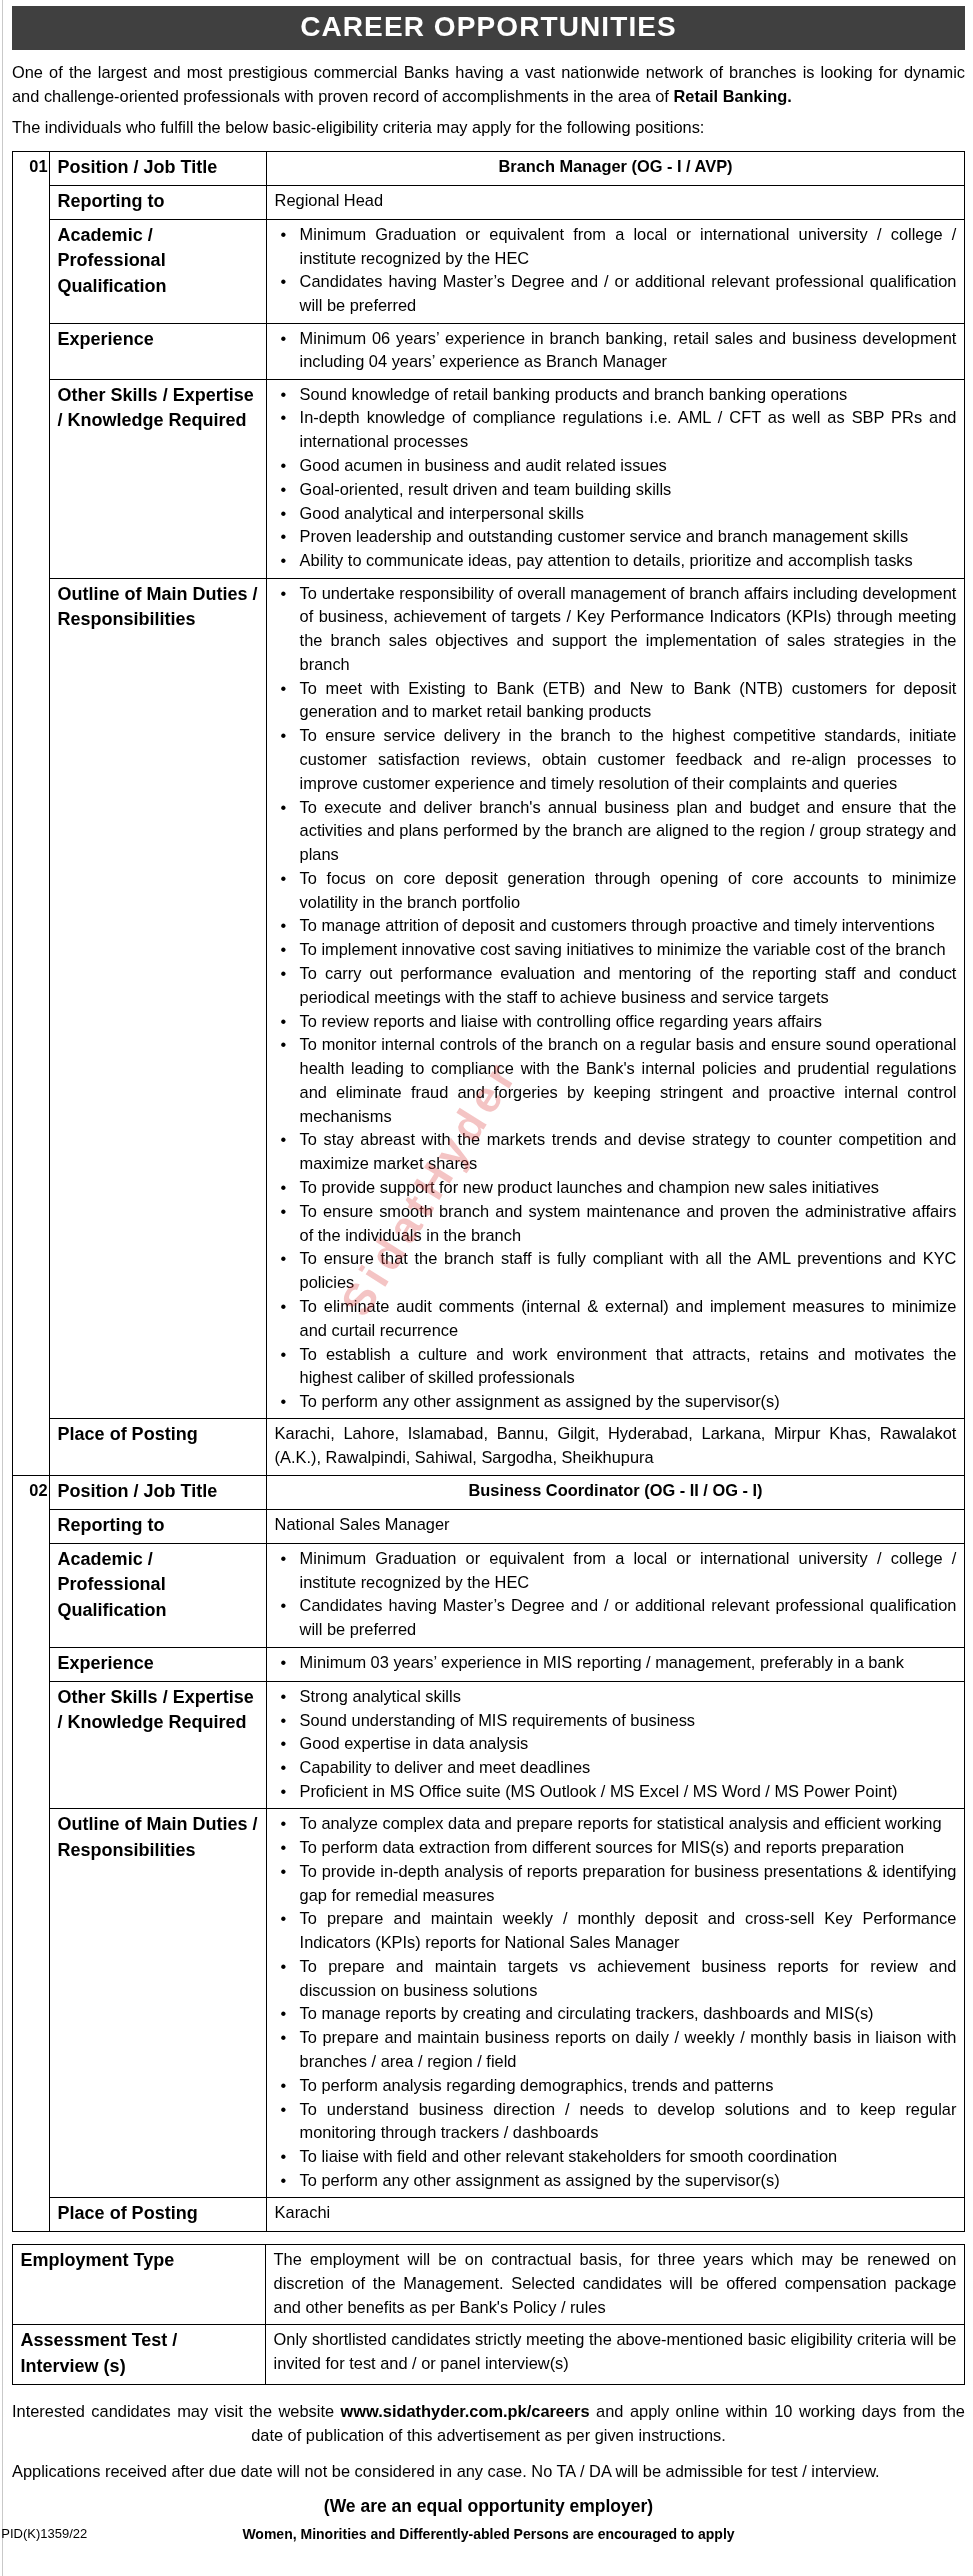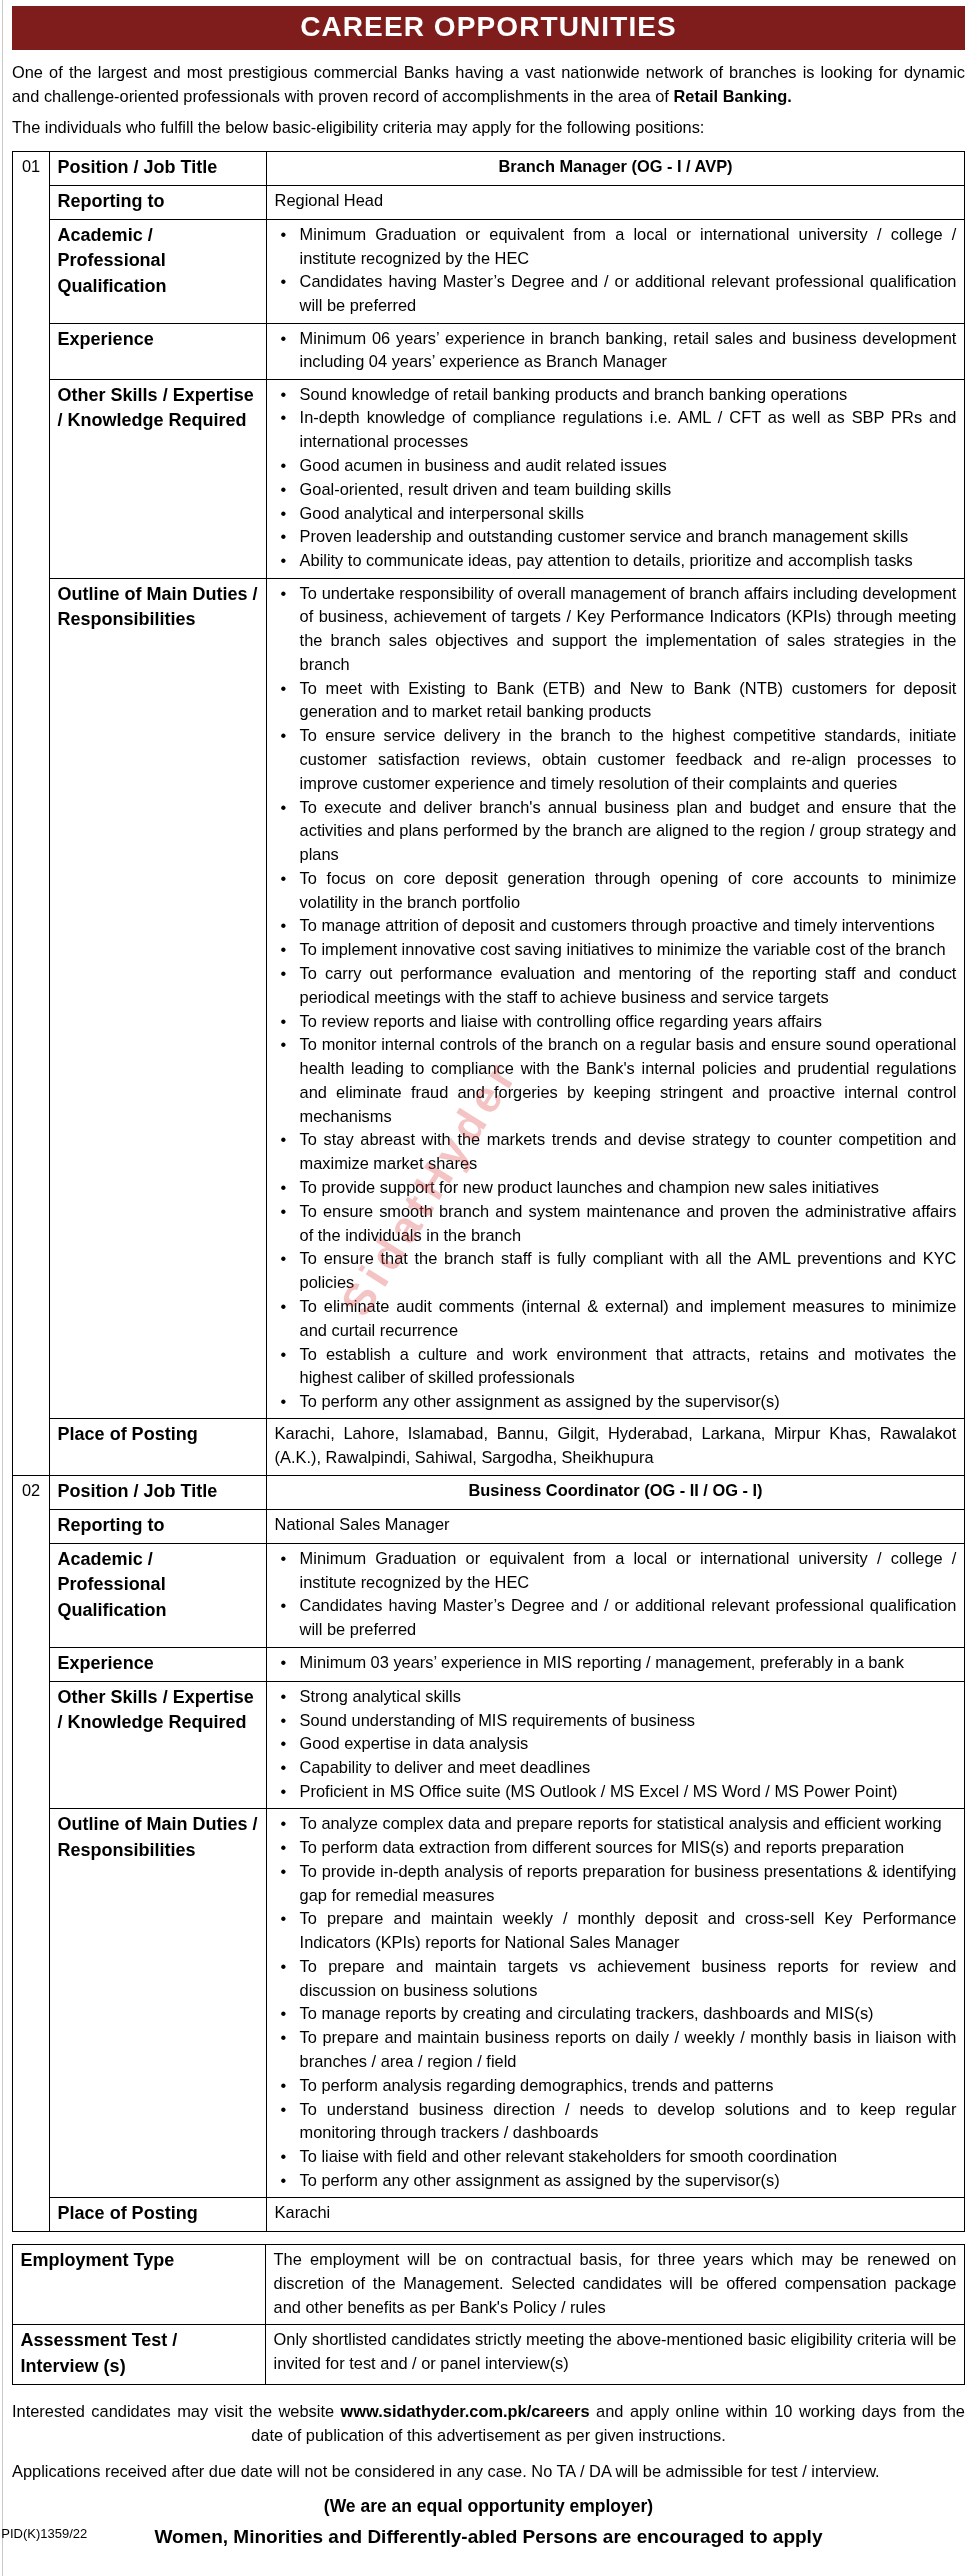--- a/index.html
+++ b/index.html
@@ -13,50 +13,50 @@
     color: #000;
     background: #fff;
   }
   .col-rule {
     position: absolute; left: 1.5px; top: 0; height: 100%; width: 0.8px;
     background: #c9c9c9;
   }
   .ad { position: absolute; left: 12px; top: 6px; width: 953px; z-index: 1; }
 
   .header-bar {
-    background: #7f1d1d; color: #fff; font-weight: 700; text-align: center;
+    background: #404040; color: #fff; font-weight: 700; text-align: center;
     font-size: 28px; letter-spacing: 1.1px; padding: 4.6px 0 7.6px;
   }
 
   .intro  { font-size: 16.4px; line-height: 1.45; text-align: justify; margin: 10.7px 0 0; }
   .intro2 { font-size: 16.4px; line-height: 1.45; margin: 7.6px 0 10.7px; }
   .b { font-weight: 700; }
 
   table { width: 100%; border-collapse: collapse; }
   table.terms { margin-top: 12px; }
   td {
     border: 1.5px solid #000; vertical-align: top;
     font-size: 16.4px; line-height: 1.45; padding: 3px 7.6px 4.6px;
   }
-  td.num   { text-align: center; font-weight: 400; padding: 3px 1.5px; }
+  td.num   { text-align: right; font-weight: 700; padding: 3px 1.5px; }
   td.label { font-weight: 700; font-size: 18px; line-height: 1.42; }
   td.content { text-align: justify; }
   td.title   { font-weight: 700; text-align: center; }
   td.plain   { text-align: left; }
 
   ul.bullets { margin: 0; padding: 0; list-style: none; }
   ul.bullets li { position: relative; padding-left: 25px; text-align: justify; }
   ul.bullets li::before { content: "\2022"; position: absolute; left: 6px; top: 0; }
 
   .apply { font-size: 16.4px; line-height: 1.5; margin: 13.7px 0 0; text-align: justify; text-align-last: center; }
   .late  { font-size: 16.4px; line-height: 1.45; margin: 12px 0 0; }
   .equal { text-align: center; font-size: 17.5px; margin: 12px 0 0; }
   .last-row { position: relative; margin-top: 9px; height: 33px; }
   .pid { position: absolute; left: -10.7px; bottom: 18px; font-size: 13px; }
-  .encouraged { text-align: center; font-size: 19px; font-weight: 700; }
+  .encouraged { text-align: center; font-size: 14px; font-weight: 700; }
 
   .watermark {
     position: absolute; left: 331px; top: 1298px;
     transform: rotate(-58deg); transform-origin: 0 0;
     font-size: 44px; font-weight: 700; letter-spacing: 6px;
     color: rgba(221, 70, 70, 0.32);
     z-index: 5; pointer-events: none; white-space: nowrap;
   }
 </style>
 </head>

